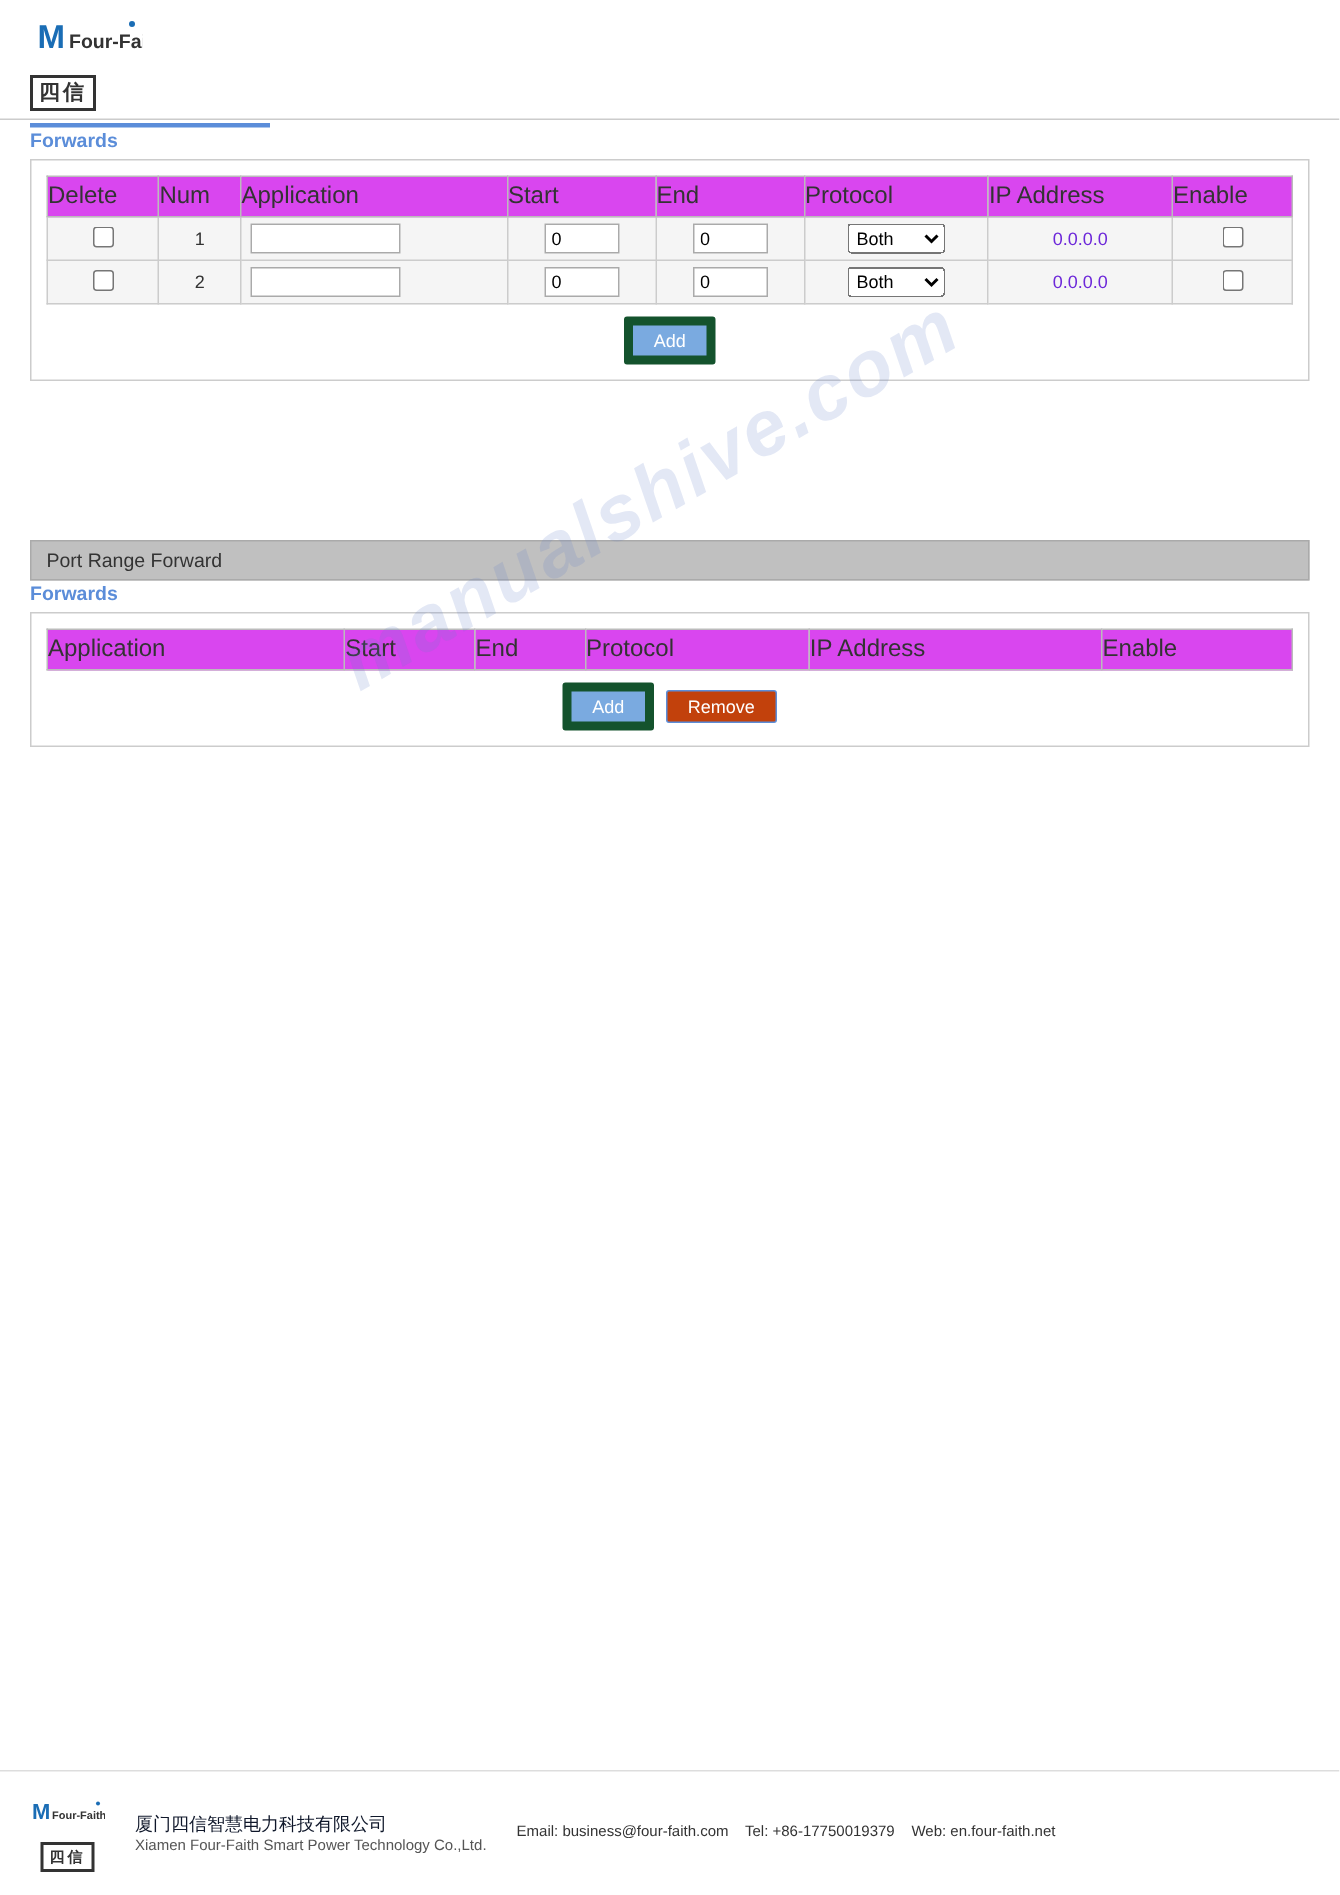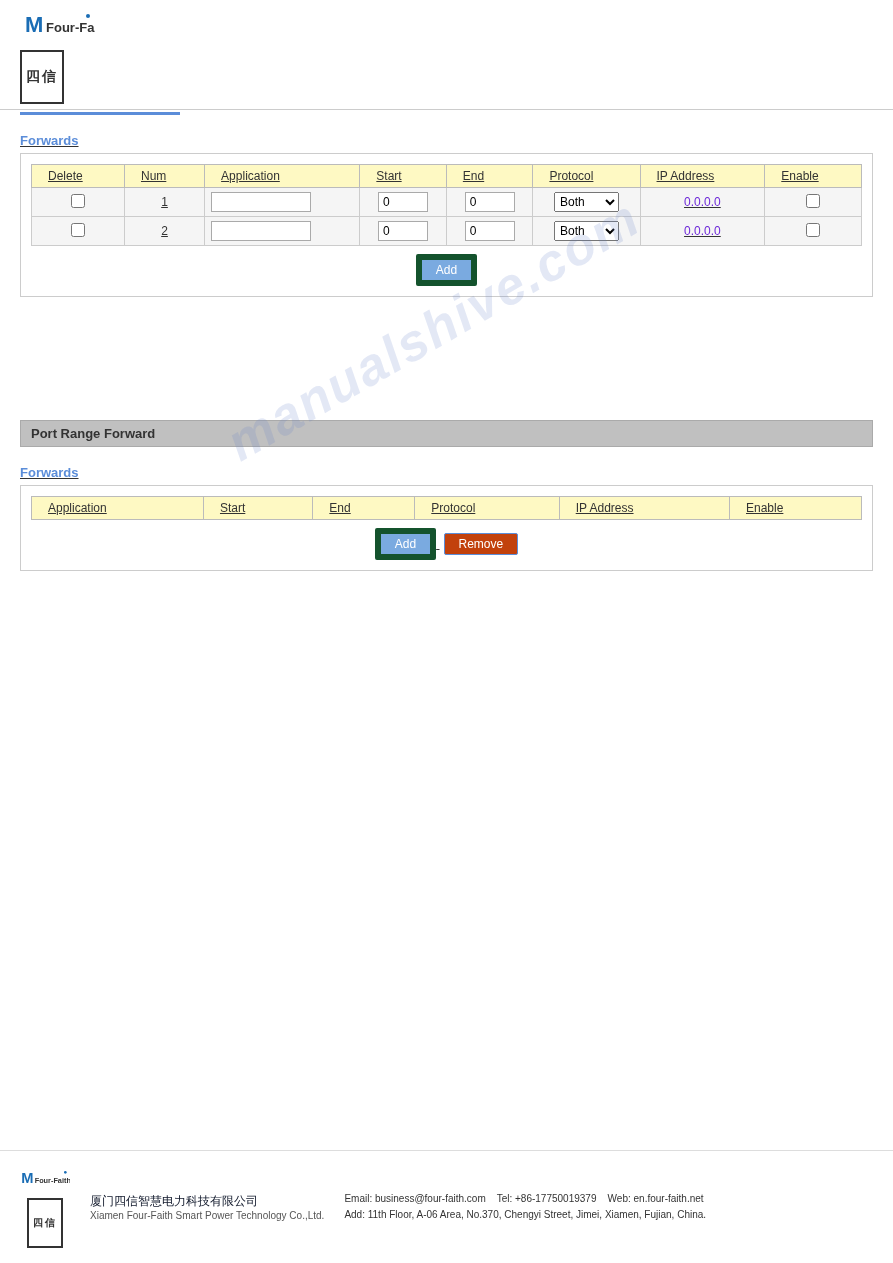--- a/index.html
+++ b/index.html
@@ -24,28 +24,27 @@
       display: flex;
       flex-direction: column;
       align-items: flex-start;
     }
     .logo-chinese {
       font-size: 14px;
       font-weight: bold;
       color: #333;
       letter-spacing: 2px;
       border: 2px solid #333;
-      padding: 16px 4px;
+      padding: 1px 4px;
       margin-top: 2px;
     }
 
     
     .section {
-      margin: 18px 20px;
-      text-decoration: underline;
+      margin: 1px 20px;
     }
 
     .section-title {
       font-size: 13px;
       font-weight: bold;
       color: #5b8dd9;
       margin-bottom: 5px;
     }
 
     .section-box {
@@ -53,26 +52,26 @@
       padding: 10px;
       background: #fff;
     }
 
     
     .fw-table {
       width: 100%;
       border-collapse: collapse;
     }
     .fw-table th {
-      background: #fef9c3;
+      background: #d946ef;
       border: 1px solid #bbb;
-      padding: 4px 16px;
+      padding: 4px 0;
       font-weight: normal;
       text-align: left;
-      font-size: 12px;
+      font-size: 16px;
     }
     .fw-table td {
       border: 1px solid #ccc;
       padding: 4px 6px;
       text-align: center;
       background: #f5f5f5;
       font-size: 12px;
     }
     .fw-table td.app-cell {
       text-align: left;
@@ -129,21 +128,21 @@
       text-align: center;
       padding-top: 8px;
     }
 
     
     .prf-title-bar {
       background: #c0c0c0;
       border: 1px solid #aaa;
       padding: 5px 10px;
       font-size: 13px;
-      font-weight: bold;
+      font-weight: normal;
       color: #333;
       margin: 15px 20px 0 20px;
     }
 
     
     .watermark {
       position: absolute;
       top: 300px;
       left: 200px;
       font-size: 52px;
@@ -364,18 +363,14 @@
     <div>
       <span>Email:</span>
       <span>business@four-faith.com</span>
       &nbsp;&nbsp;
       <span>Tel:</span>
       <span>+86-17750019379</span>
       &nbsp;&nbsp;
       <span>Web:</span>
       <span>en.four-faith.net</span>
     </div>
-    <div>
-      <span>Add:</span>
-      <span>11th Floor, A-06 Area, No.370, Chengyi Street, Jimei, Xiamen, Fujian, China.</span>
-    </div>
   </div>
 </div>
 
 </body></html>

